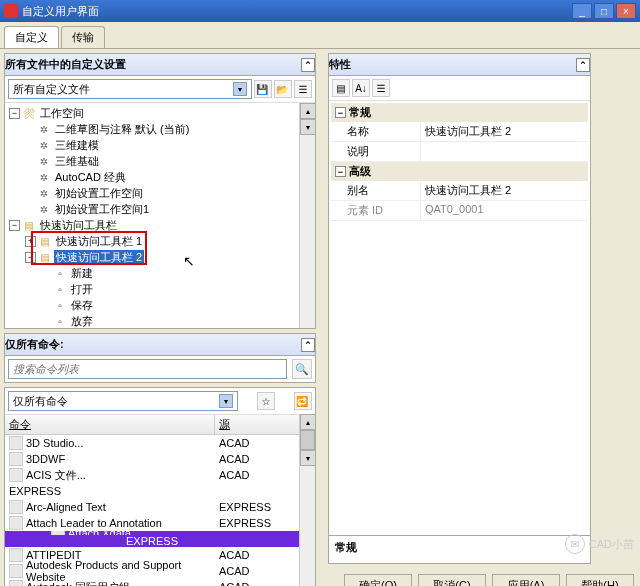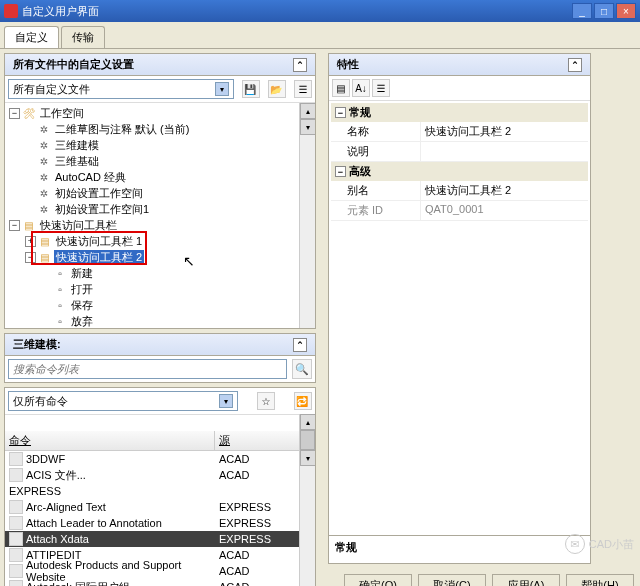--- a/index.html
+++ b/index.html
@@ -10,24 +10,24 @@
 .winbtns{display:flex;gap:2px;}
 .winbtn{width:20px;height:16px;background:#5a8de0;border:1px solid #2a5bb0;color:#fff;display:flex;align-items:center;justify-content:center;font-size:10px;cursor:pointer;}
 .winbtn.close{background:#e06a5a;}
 .tabs{display:flex;padding:4px 4px 0 4px;align-items:center;}
 .tab{padding:3px 10px;border:1px solid #aca899;background:#fff;border-bottom:none;margin-right:2px;cursor:pointer;border-radius:3px 3px 0 0;position:relative;z-index:2;}
 .tab.inactive{background:#ece9d8;z-index:0;}
 .client{display:flex;padding:4px;gap:4px;height:520px;border-top:1px solid #aca899;}
 .leftcol{width:312px;display:flex;flex-direction:column;gap:4px;}
 .rightcol{width:263px;display:flex;flex-direction:column;}
 .panel{border:1px solid #aca899;background:#fff;display:flex;flex-direction:column;}
-.phdr{background:linear-gradient(#e8eefb,#d5e0f5);padding:3px 8px;font-weight:bold;border-bottom:1px solid #aca899;display:flex;align-items:center;}
+.phdr{background:linear-gradient(#e8eefb,#d5e0f5);padding:3px 0;font-weight:bold;border-bottom:1px solid #aca899;display:flex;align-items:center;}
 .phdr .sp{flex:1;}
 .collapse{width:14px;height:14px;border:1px solid #888;background:#fff;display:flex;align-items:center;justify-content:center;cursor:pointer;font-size:9px;}
-.toolbar{display:flex;align-items:center;padding:3px;gap:8px;border-bottom:1px solid #ddd;}
+.toolbar{display:flex;align-items:center;padding:3px;gap:2px;border-bottom:1px solid #ddd;}
 .combo{flex:1;height:20px;border:1px solid #7f9db9;background:#fff;display:flex;align-items:center;padding:0 4px;}
 .combo .dd{width:14px;height:14px;background:#bcd1f0;border:1px solid #7f9db9;margin-left:auto;display:flex;align-items:center;justify-content:center;font-size:8px;}
 .ibtn{width:18px;height:18px;border:1px solid #ccc;background:#f5f5f5;display:flex;align-items:center;justify-content:center;cursor:pointer;font-size:10px;}
 .tree{flex:1;overflow:auto;padding:2px;background:#fff;}
 .tnode{display:flex;align-items:center;height:16px;white-space:nowrap;}
 .exp{width:11px;height:11px;border:1px solid #888;background:#fff;display:flex;align-items:center;justify-content:center;font-size:9px;line-height:1;margin-right:2px;cursor:pointer;}
 .ticon{width:14px;height:14px;margin-right:2px;display:flex;align-items:center;justify-content:center;font-size:10px;}
 .gear{color:#666;}
 .folder{color:#d9a441;}
 .tlabel{padding:0 2px;}
@@ -37,27 +37,27 @@
 .scrollbar{width:16px;background:#eee;border-left:1px solid #ccc;}
 .sb-btn{width:16px;height:16px;background:#ddd;border:1px solid #aaa;display:flex;align-items:center;justify-content:center;font-size:8px;}
 .panel.custom{height:276px;}
 .panel.cmdlist{height:56px;}
 .searchrow{display:flex;padding:3px;gap:5px;align-items:flex-end;}
 .searchbox{flex:1;height:20px;border:1px solid #7f9db9;padding:0 4px;color:#888;font-style:italic;}
 .searchbtn{width:20px;height:20px;border:1px solid #ccc;background:#f5f5f5;display:flex;align-items:center;justify-content:center;}
 .panel.cmds{flex:1;}
 .cmdfilter{display:flex;padding:3px;gap:19px;align-items:center;}
 .cmdtable{flex:1;overflow:auto;border-top:1px solid #ddd;}
-.cth{display:flex;background:linear-gradient(#fafafa,#e8e8e8);border-bottom:1px solid #ccc;position:sticky;top:16px;text-decoration:underline;}
+.cth{display:flex;background:linear-gradient(#fafafa,#e8e8e8);border-bottom:1px solid #ccc;position:sticky;top:0;text-decoration:underline;}
 .cth .c1{width:210px;padding:2px 4px;border-right:1px solid #ccc;}
 .cth .c2{flex:1;padding:2px 4px;}
 .crow{display:flex;height:16px;align-items:center;}
 .crow .c1{width:210px;padding:0 4px;display:flex;align-items:center;gap:3px;overflow:hidden;}
 .crow .c2{flex:1;padding:0 4px;}
-.crow.selr{background:#404040;color:#fff;}
+.crow.selr{background:#6d28d9;color:#fff;flex-direction:column;}
 .cmdicon{width:14px;height:14px;background:#e8e8e8;border:1px solid #ccc;flex-shrink:0;}
 .propgrid{flex:1;padding:2px;overflow:auto;}
 .pgtoolbar{display:flex;padding:3px;gap:2px;border-bottom:1px solid #ddd;}
 .pgcat{background:#ece9d8;padding:2px 4px;font-weight:bold;display:flex;align-items:center;}
 .pgcat .expbox{width:11px;height:11px;border:1px solid #888;background:#fff;margin-right:3px;display:flex;align-items:center;justify-content:center;font-size:9px;}
 .pgrow{display:flex;border-bottom:1px solid #eee;justify-content:space-between;}
 .pgrow .pn{width:90px;padding:2px 4px 2px 16px;border-right:1px solid #eee;}
 .pgrow .pv{flex:1;padding:2px 4px;}
 .pgrow.dim{color:#888;}
 .pgdesc{border-top:1px solid #aca899;padding:4px 6px;height:28px;font-weight:bold;}
@@ -174,21 +174,21 @@
             <div class="sb-btn">▾</div>
           </div>
         </div>
         <div class="redbox" style="left:26px;top:128px;width:116px;height:34px;"></div>
         <span class="cursor">↖</span>
       </div>
     </div>
 
     <div class="panel cmdlist">
       <div class="phdr">
-        <span>三维建模:</span>
+        <span>仅所有命令:</span>
         <span class="sp"></span>
         <span class="collapse">⌃</span>
       </div>
       <div class="searchrow">
         <input class="searchbox" placeholder="搜索命令列表" style="">
         <div class="searchbtn">🔍</div>
       </div>
     </div>
 
     <div class="panel cmds">

